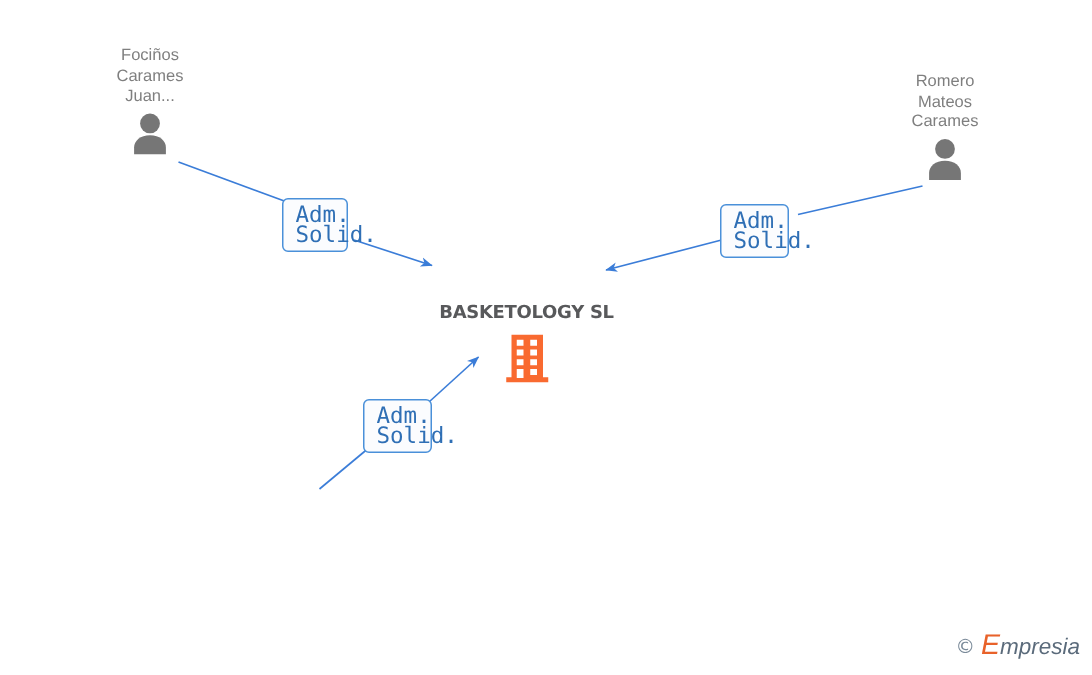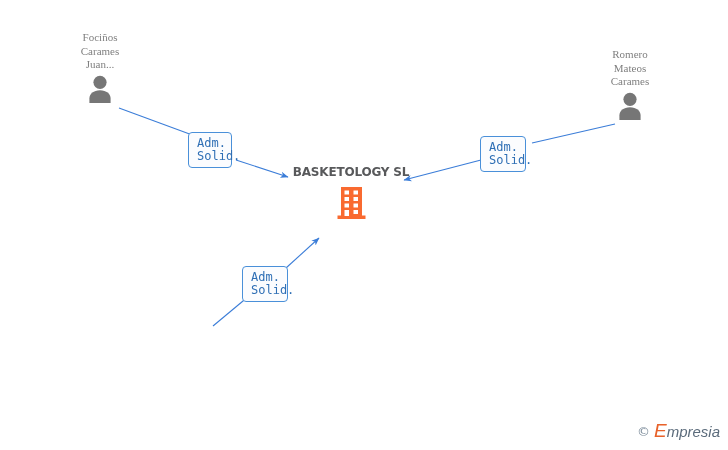--- a/index.html
+++ b/index.html
@@ -28,21 +28,21 @@
   
   .person-node {
     position: absolute;
     width: 130px;
     text-align: center;
   }
   .person-label {
     font-size: 11px;
     line-height: 13.5px;
     color: #7f7f7f;
-    font-family: Liberation Serif, serif;
+    font-family: Liberation Sans, sans-serif;
     white-space: pre-line;
   }
   .person-icon {
     display: block;
     margin: 2px auto 0 auto;
   }
 
   
   #company-node {
     position: absolute;
@@ -51,36 +51,37 @@
     width: 130px;
     text-align: center;
   }
   #company-name {
     font-size: 12px;
     font-weight: bold;
     color: #58595b;
     letter-spacing: -0.2px;
     line-height: 14px;
     white-space: nowrap;
+    margin-top: 36px;
   }
   #company-icon {
     display: block;
     margin: 8px auto 0 auto;
   }
 
   
   .rel-box {
     position: absolute;
     box-sizing: border-box;
     border: 1px solid #4a90d9;
     border-radius: 4px;
     background: #fbfcfe;
     color: #2f6fb5;
     font-family: "DejaVu Sans Mono", monospace;
-    font-size: 12px;
+    font-size: 15px;
     line-height: 13px;
     padding: 4px 7px 4px 8px;
     text-align: left;
     white-space: pre-line;
   }
 
   
   #watermark {
     position: absolute;
     right: 8px;

